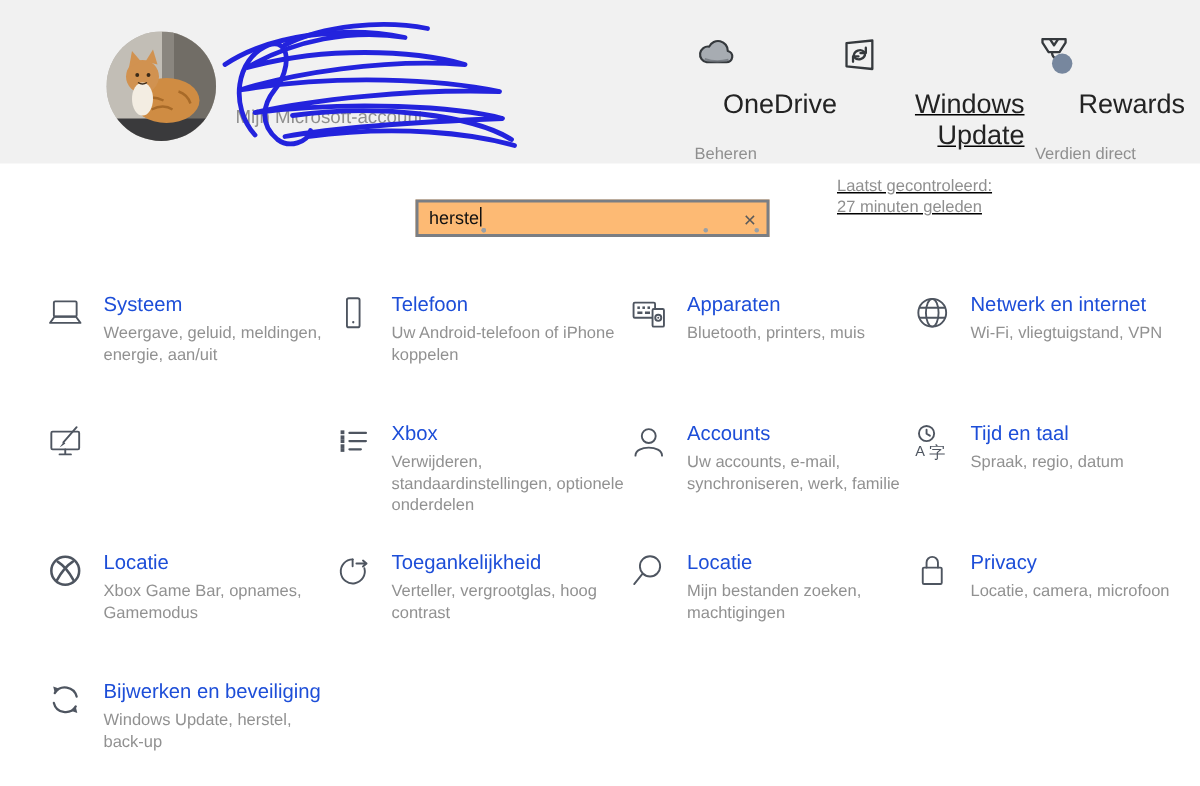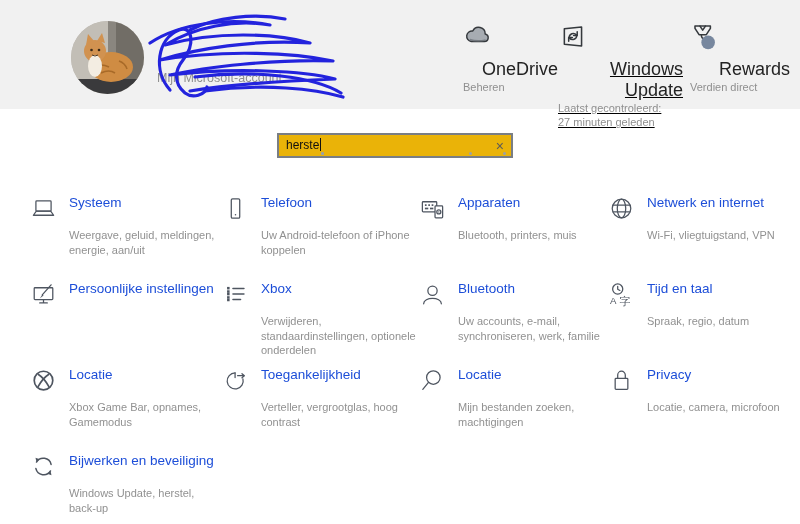--- a/index.html
+++ b/index.html
@@ -20,42 +20,42 @@
   .scribble path{stroke:var(--scribble,#2323dd);stroke-width:3.2;fill:none;
                  stroke-linecap:round;stroke-linejoin:round;}
 
   .qlink{position:absolute;top:22px;cursor:pointer;}
   .qlink:nth-of-type(1){left:463px;width:95px;}
   .qlink:nth-of-type(2){left:558px;width:125px;text-decoration:underline;}
   .qlink:nth-of-type(3){left:690px;width:100px;}
   .qicon{display:block;height:30px;margin-bottom:7px;}
   .qicon svg{width:29px;height:29px;color:#35393d;}
   .qtitle{font-size:18px;color:#232323;text-align:right;}
-  .qsub{font-size:11px;color:#8f8f8f;margin-top:0;line-height:1.3;white-space:pre-line;}
+  .qsub{font-size:11px;color:#8f8f8f;margin-top:16px;line-height:1.3;white-space:pre-line;}
 
   
   .searchbox{position:absolute;left:277px;top:133px;width:232px;height:21px;
-             border:2px solid #7a7e84;background:#eab308;cursor:text;}
+             border:2px solid #7a7e84;background:#fdba74;cursor:text;}
   .stext{font-size:12px;color:#111;line-height:21px;padding-left:7px;display:inline-block;}
   .caret{display:inline-block;width:1px;height:13px;background:#111;
          vertical-align:-2px;margin-left:1px;}
   .clear{position:absolute;right:7px;top:50%;transform:translateY(-50%);
          font-size:14px;color:#5a5a5a;cursor:pointer;line-height:1;}
   .sdot{position:absolute;bottom:1px;width:3px;height:3px;border-radius:50%;background:#9aa0a6;}
   .sdot:nth-of-type(1){left:131px}.sdot:nth-of-type(2){left:159px}
   .sdot:nth-of-type(3){left:190px}.sdot:nth-of-type(4){left:224px}
 
   
   #grid{position:absolute;left:30px;top:194px;display:grid;
         grid-template-columns:192px 197px 189px 180px;grid-auto-rows:86px;}
   .tile{display:flex;align-items:flex-start;gap:12px;cursor:pointer;}
   .ticon{width:27px;height:27px;flex:0 0 27px;margin-top:1px;color:var(--icongray,#4e5560);}
   .ticon svg{width:27px;height:27px;display:block;}
   .ttitle{font-size:13.5px;color:#1d4ed8;white-space:nowrap;line-height:17px;}
-  .tsub{font-size:11px;color:#919191;line-height:1.32;margin-top:17px;max-width:160px;}
+  .tsub{font-size:11px;color:#919191;line-height:1.32;margin-top:4px;max-width:160px;}
 </style>
 </head>
 <body>
 
 <div class="page">
 
   <header>
     <div class="avatar">
       <svg viewBox="0 0 73 73">
         <rect x="0" y="0" width="73" height="73" fill="#c2beb6"></rect>
@@ -193,21 +193,20 @@
   <div class="tile">
     <span class="ticon">
           <svg viewBox="0 0 32 32">
             <rect x="5" y="8" width="22" height="14" rx="1" stroke="currentColor" fill="none" stroke-width="1.5" stroke-linecap="round" stroke-linejoin="round"></rect>
             <path d="M16 22 v4 M11.5 26 h9" stroke="currentColor" fill="none" stroke-width="1.5" stroke-linecap="round" stroke-linejoin="round"></path>
             <path d="M25 4.5 L14.5 16.5" stroke="currentColor" fill="none" stroke-width="1.5" stroke-linecap="round" stroke-linejoin="round"></path>
             <path d="M14.8 16 l-3.3 4.6 4.6 -3.3 z" fill="currentColor" stroke="none"></path>
           </svg>
         </span>
     <div class="ttext">
-      <div class="ttitle">Persoonlijke instellingen</div>
     </div>
   </div>
 
   <div class="tile">
     <span class="ticon">
           <svg viewBox="0 0 32 32">
             <g fill="currentColor" stroke="none">
               <rect x="6" y="7" width="3" height="3"></rect>
               <rect x="6" y="11" width="3" height="3"></rect>
               <rect x="6" y="14" width="3" height="3"></rect>
@@ -224,21 +223,21 @@
   </div>
 
   <div class="tile">
     <span class="ticon">
           <svg viewBox="0 0 32 32">
             <circle cx="16" cy="11.5" r="5.5" stroke="currentColor" fill="none" stroke-width="1.5" stroke-linecap="round" stroke-linejoin="round"></circle>
             <path d="M5.5 27 c0 -8.5 21 -8.5 21 0" stroke="currentColor" fill="none" stroke-width="1.5" stroke-linecap="round" stroke-linejoin="round"></path>
           </svg>
         </span>
     <div class="ttext">
-      <div class="ttitle">Bluetooth</div>
+      <div class="ttitle">Accounts</div>
       <div class="tsub">Uw accounts, e-mail, synchroniseren, werk, familie</div>
     </div>
   </div>
 
   <div class="tile">
     <span class="ticon">
           <svg viewBox="0 0 32 32">
             <circle cx="11.5" cy="9.5" r="6" stroke="currentColor" fill="none" stroke-width="1.5" stroke-linecap="round" stroke-linejoin="round"></circle>
             <path d="M11.5 6.5 v3.2 l2.6 1.5" stroke="currentColor" fill="none" stroke-width="1.5" stroke-linecap="round" stroke-linejoin="round"></path>
             <text x="2.5" y="27.5" font-size="11.5" fill="currentColor" stroke="none" font-family="sans-serif">A</text>

